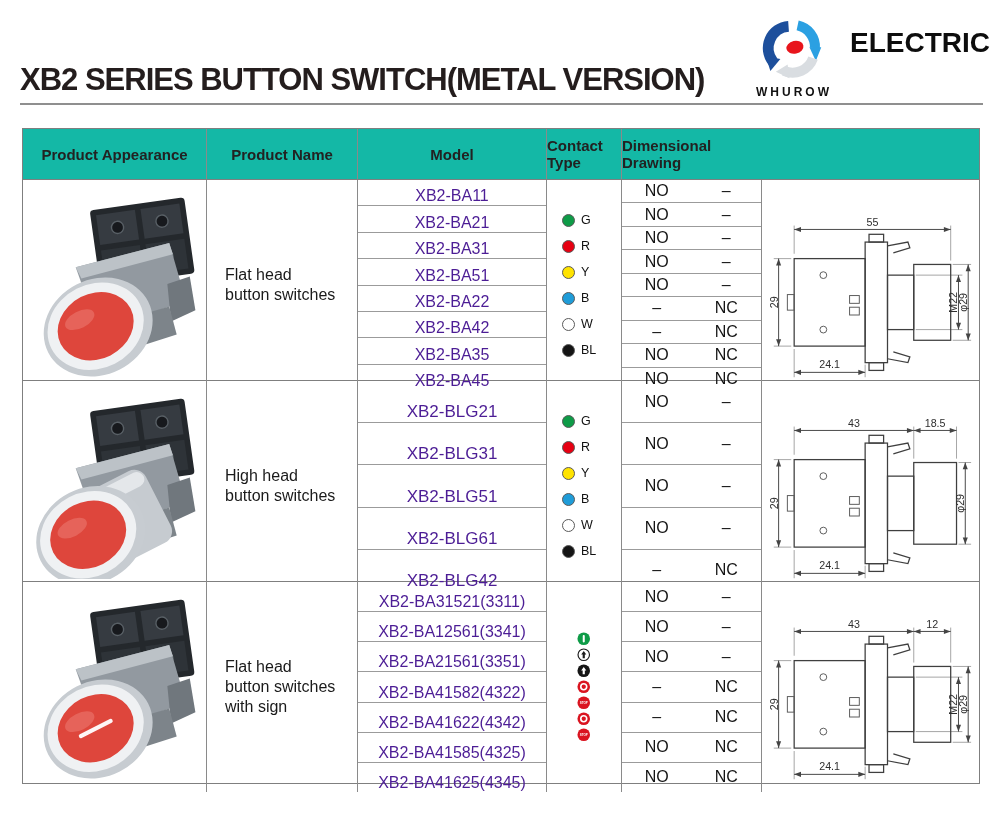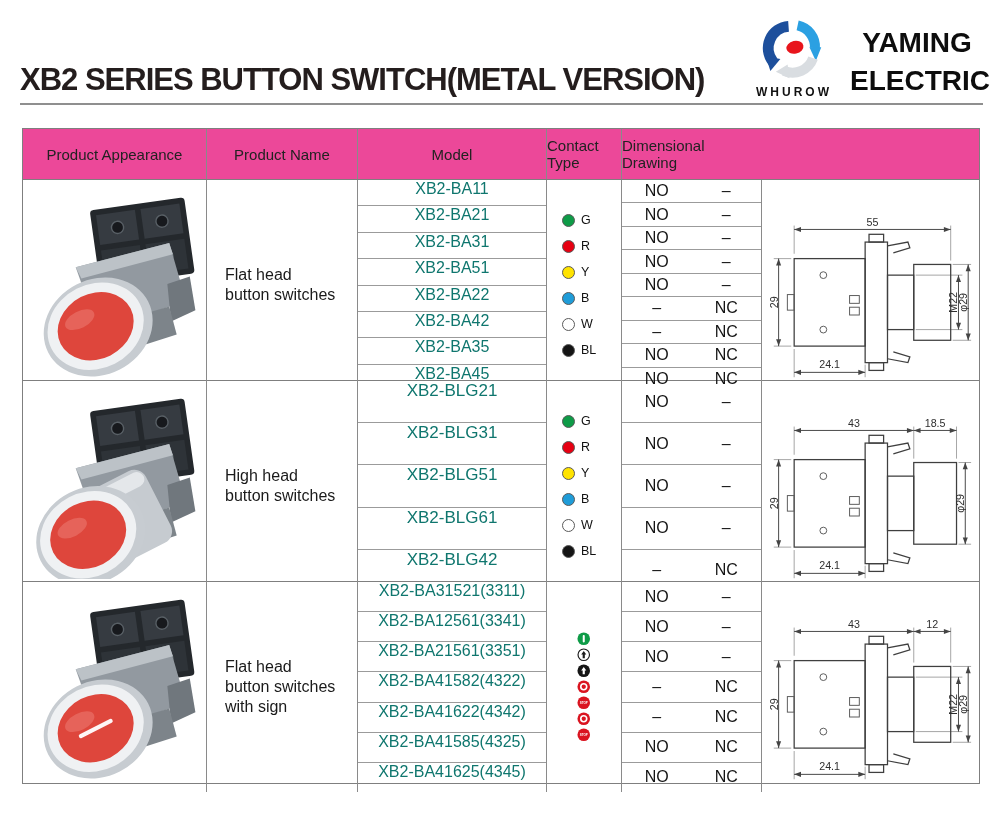--- a/index.html
+++ b/index.html
@@ -11,36 +11,36 @@
          color:#241d1d;letter-spacing:-1px;white-space:nowrap;}
   .logo-block{position:absolute;left:742px;top:20px;width:104px;text-align:center;}
   .logo-brand{font-size:12px;font-weight:700;color:#111;letter-spacing:3px;margin-top:1px;}
   .company{position:absolute;left:850px;top:24px;width:134px;text-align:center;
            font-size:28px;font-weight:700;color:#0d0d0d;line-height:38px;}
   .rule{position:absolute;left:20px;top:103px;width:963px;height:2px;background:#8f8f8f;}
 
   
   .spec-table{position:absolute;left:22px;top:128px;width:956px;border:1px solid #7f7f7f;}
   .thead{display:grid;grid-template-columns:184px 151px 189px 75px 140px 215px;
-         height:50px;background:#ec4899;border-bottom:1px solid #7f7f7f;}
+         height:50px;background:#14b8a6;border-bottom:1px solid #7f7f7f;font-weight:bold;}
   .th{display:flex;align-items:center;justify-content:center;font-size:15px;color:#222;
       border-right:1px solid #8a8a8a;}
   .th:last-child{border-right:none;}
   .group{display:grid;grid-template-columns:184px 151px 189px 75px 140px 215px;height:200px;}
   .group.g3{height:201px;}
   .group:not(:last-child){border-bottom:1px solid #7f7f7f;}
   .cell{border-right:1px solid #8a8a8a;position:relative;min-width:0;}
   .cell:last-child{border-right:none;}
 
   .photo-cell{display:flex;align-items:center;justify-content:center;}
   .name-cell{display:flex;flex-direction:column;justify-content:center;
              padding-left:18px;font-size:16px;color:#1a1a1a;line-height:20px;}
   .stack-cell{display:flex;flex-direction:column;}
-  .model-row{flex:1;display:flex;align-items:flex-start;justify-content:center;
-             font-size:16px;color:#0f766e;border-bottom:1px solid #9b9b9b;}
+  .model-row{flex:1;display:flex;align-items:flex-end;justify-content:center;
+             font-size:16px;color:#4c1d95;border-bottom:1px solid #9b9b9b;}
   .g2 .model-row{font-size:17px;}
   .model-row:last-child{border-bottom:none;}
   .contact-row{flex:1;display:flex;align-items:center;border-bottom:1px solid #9b9b9b;
                font-size:16px;color:#141414;}
   .contact-row:last-child{border-bottom:none;}
   .cv{flex:1;text-align:center;}
   .colour-cell{display:flex;flex-direction:column;align-items:center;justify-content:center;gap:12px;}
   .colour-cell.signs{gap:2.5px;}
   .dot-row{display:flex;align-items:center;gap:6px;width:44px;}
   .dot{width:13px;height:13px;border-radius:50%;border:1px solid #5a5a5a;box-sizing:border-box;}
@@ -70,21 +70,20 @@
       <path d="M40 6 A 24 24 0 0 1 59 31" fill="none" stroke="#2ba0e2" stroke-width="11"></path>
       <polygon points="53,30 66,30 60,45" fill="#2ba0e2"></polygon>
       <path d="M57 42 A 24 24 0 0 1 25 56" fill="none" stroke="#d9dde1" stroke-width="11"></path>
       <polygon points="29,49 31,64 16,57" fill="#d9dde1"></polygon>
       <ellipse cx="37" cy="30" rx="9.5" ry="7" fill="#e8151c" transform="rotate(-12 37 30)"></ellipse>
     </svg>
     <div class="logo-brand">WHUROW</div>
   </div>
 
   <div class="company">
-    <div>YAMING</div>
     <div>ELECTRIC</div>
   </div>
 
   <div class="rule"></div>
 
   <div class="spec-table">
     <div class="thead">
       <div class="th">Product Appearance</div>
       <div class="th">Product Name</div>
       <div class="th">Model</div>

